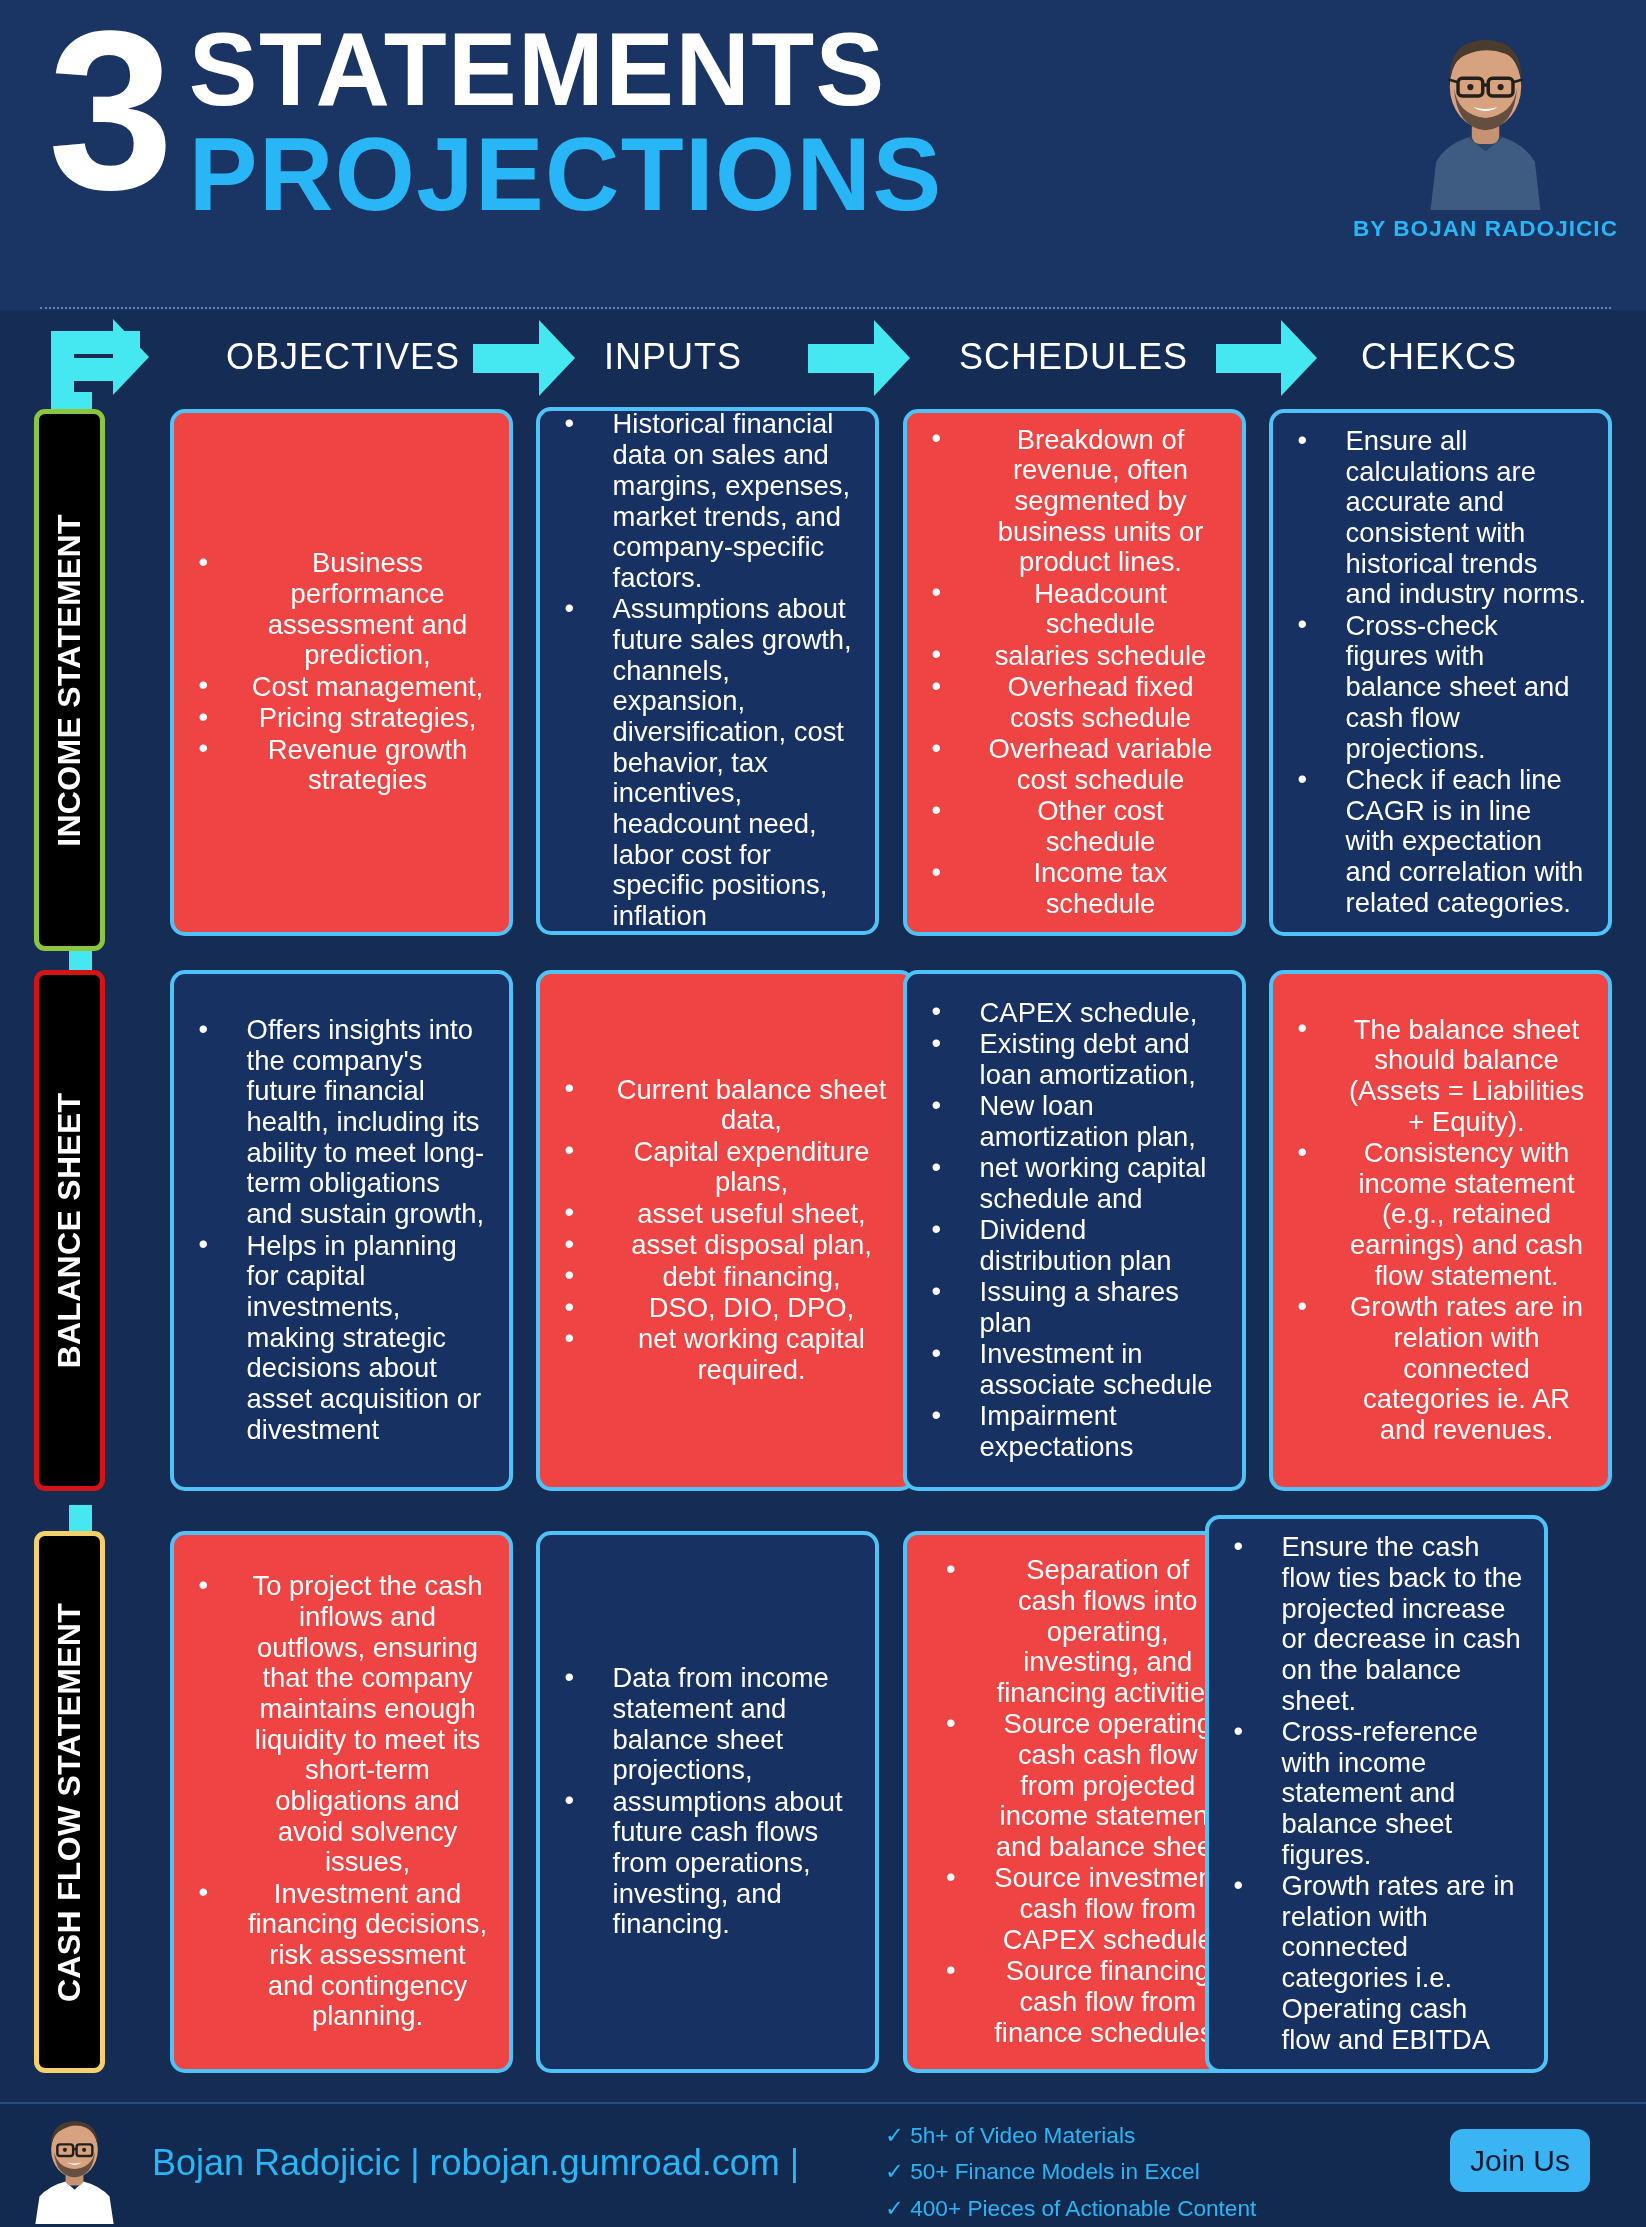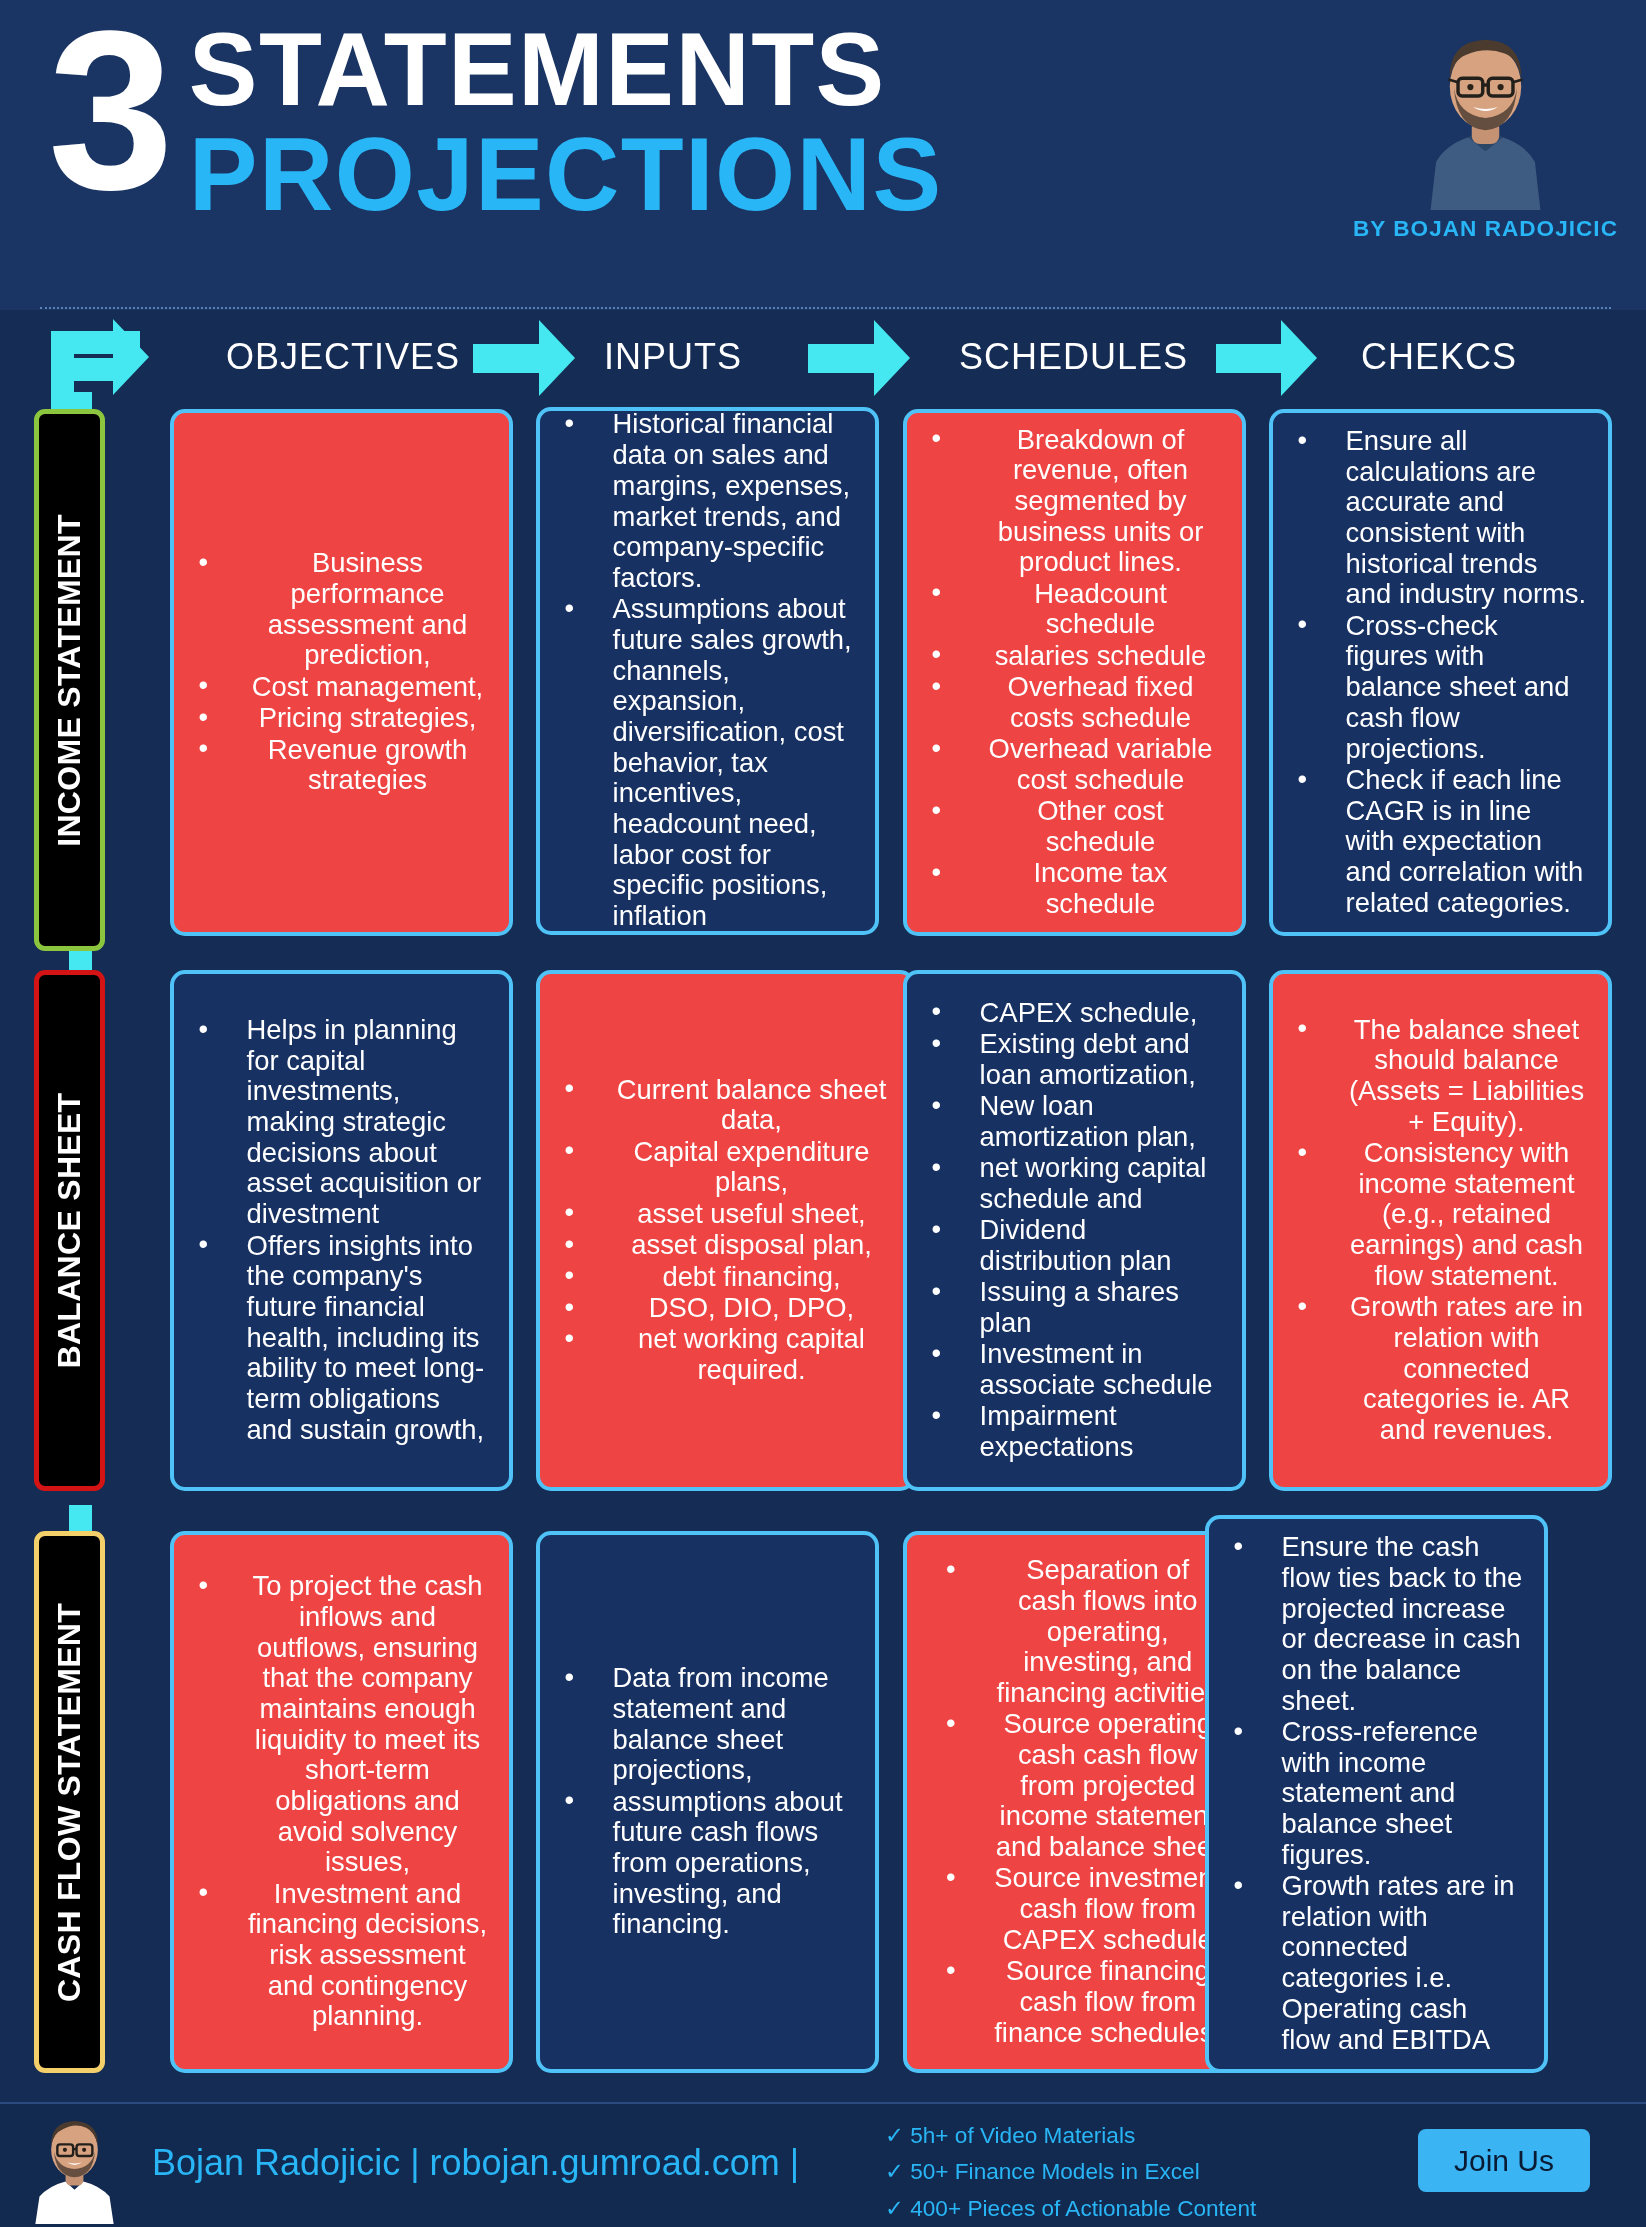--- a/index.html
+++ b/index.html
@@ -126,22 +126,22 @@
     color:#29b6f6; font-size:36px; font-weight:500;
     white-space:nowrap;
   }
   .f-bullets {
     position:absolute; left:885px; top:13.7px;
     color:#29b6f6; font-size:24px; line-height:1.62;
   }
   .f-bullets div { white-space:nowrap; }
   .join-btn {
     position:absolute; right:56px; top:25px;
-    width:172px; height:63px;
-    background:#3ab4f2; border-radius:8px;
+    width:140px; height:63px;
+    background:#3ab4f2; border-radius:13px;
     display:flex; align-items:center; justify-content:center;
     color:#0a1a33; font-size:30px; font-weight:500;
   }
   .chk { font-size:22.6px; }
 </style>
 </head>
 <body>
 
 <div class="header">
   <div class="title-wrap">
@@ -267,22 +267,22 @@
       <li>Check if  each line CAGR is in line with expectation and correlation with related categories.</li>
     </ul>
   </div>
 
   <div class="side-tab" style="left:34px; top:970px; width:71px; height:521px; border:5.5px solid #d41414;">
     <span>BALANCE SHEET</span>
   </div>
 
   <div class="card dark" style="left:170px; top:970px; width:343px; height:521px;">
     <ul>
+      <li>Offers insights into the company's future financial health, including its ability to meet long-term obligations and sustain growth,</li>
       <li>Helps in planning for capital investments, making strategic decisions about asset acquisition or divestment</li>
-      <li>Offers insights into the company's future financial health, including its ability to meet long-term obligations and sustain growth,</li>
     </ul>
   </div>
 
   <div class="card light" style="left:536px; top:970px; width:379px; height:521px;">
     <ul>
       <li>Current balance sheet data,</li>
       <li>Capital expenditure plans,</li>
       <li>asset useful sheet,</li>
       <li>asset disposal plan,</li>
       <li>debt financing,</li>

